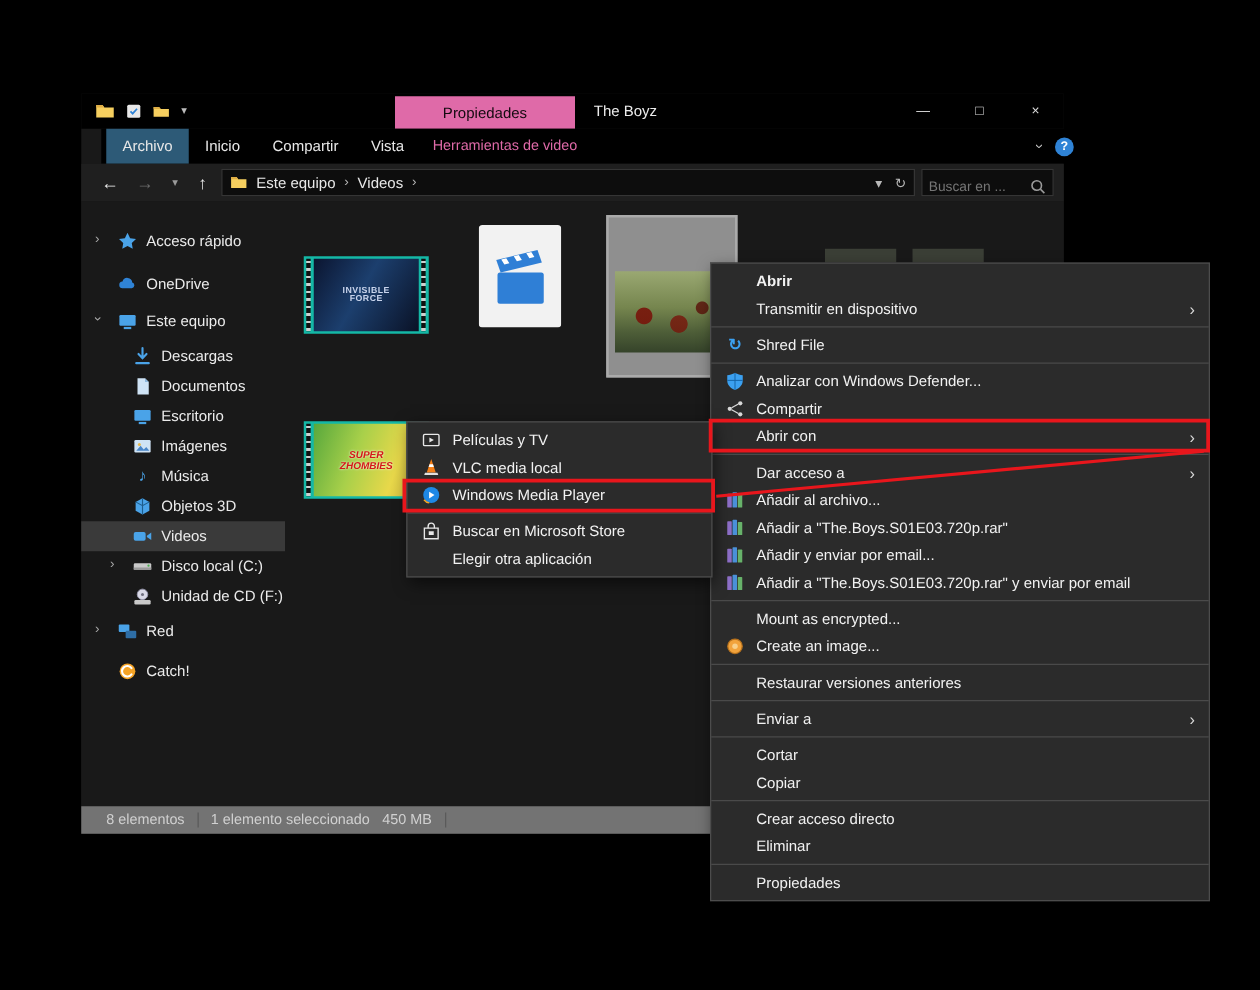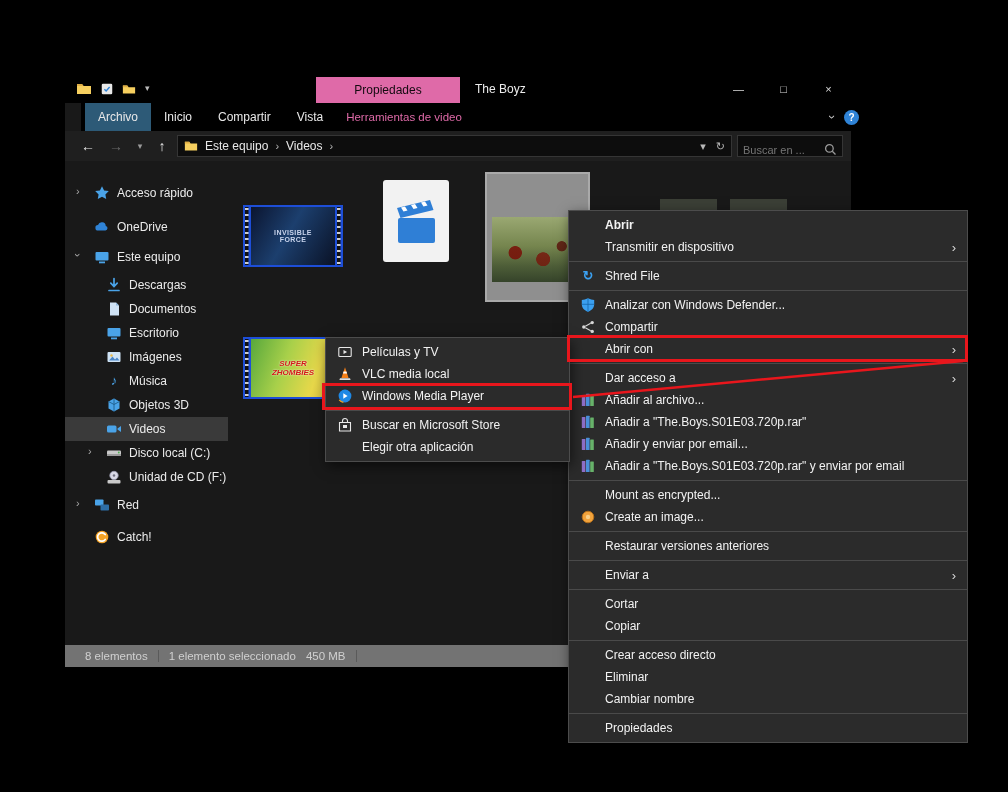--- a/index.html
+++ b/index.html
@@ -50,21 +50,21 @@
   .side-item .chev{position:absolute;left:11px;top:4px;color:#a8a8a8;font-size:11px}
   .side-item .chev.down{transform:rotate(90deg)}
   .side-item .ic{position:absolute;left:29px;top:4px;width:16px;height:16px}
   .side-item.child .ic{left:41px}
   .side-item .lbl{position:absolute;left:52px;top:5px;white-space:nowrap}
   .side-item.child .lbl{left:64px}
   .glyph{font-size:13px;line-height:16px;text-align:center}
   .ic svg,.ic16 svg{width:16px;height:16px}
 
   .content{position:absolute;left:163px;top:0;right:0;height:100%;background:#191919}
-  .filmstrip{position:absolute;width:100px;height:62px;background:#1d4ed8;display:flex;padding:2px 0}
+  .filmstrip{position:absolute;width:100px;height:62px;background:#14b8a6;display:flex;padding:2px 0}
   .holes{width:8px;background-image:repeating-linear-gradient(to bottom,#101010 0 1.5px,#cfcfcf 1.5px 3.5px,#101010 3.5px 6px);background-size:3.5px 100%;background-repeat:no-repeat;background-position:center}
   .film-img{flex:1;position:relative;overflow:hidden;display:flex;align-items:center;justify-content:center}
   .img1{background:linear-gradient(120deg,#0b1530 0%,#1c3f6e 45%,#0a1226 100%)}
   .film-text1{color:#c8d4ec;font-size:7px;font-weight:bold;letter-spacing:.4px;text-align:center;width:60px}
   .img2{background:linear-gradient(110deg,#58a83c 0%,#a8d04a 40%,#e8d84a 75%,#c8b03a 100%)}
   .film-text2{color:#d41818;font-size:8px;font-weight:bold;font-style:italic;text-align:center;text-shadow:0 0 2px #fff;width:64px}
   .file-thumb{position:absolute;left:155px;top:19px;width:66px;height:82px}
   .sel-thumb{position:absolute;left:257px;top:11px;width:105px;height:130px;background:#8f8f8f;border:2px solid #aaa}
   .sel-img{position:absolute;left:5px;top:43px;width:93px;height:65px;background:
     radial-gradient(circle at 25% 55%,rgba(120,20,10,.9) 0 8%,transparent 9%),
@@ -495,23 +495,20 @@
     <span>Copiar</span>
   </div>
   <div class="sep"></div>
 
   <div class="mi">
     <span>Crear acceso directo</span>
   </div>
   <div class="mi">
     <span>Eliminar</span>
   </div>
-  <div class="mi">
-    <span>Cambiar nombre</span>
-  </div>
   <div class="sep"></div>
 
   <div class="mi">
     <span>Propiedades</span>
   </div>
 
 </div>
 
 <div class="menu sub">
 

